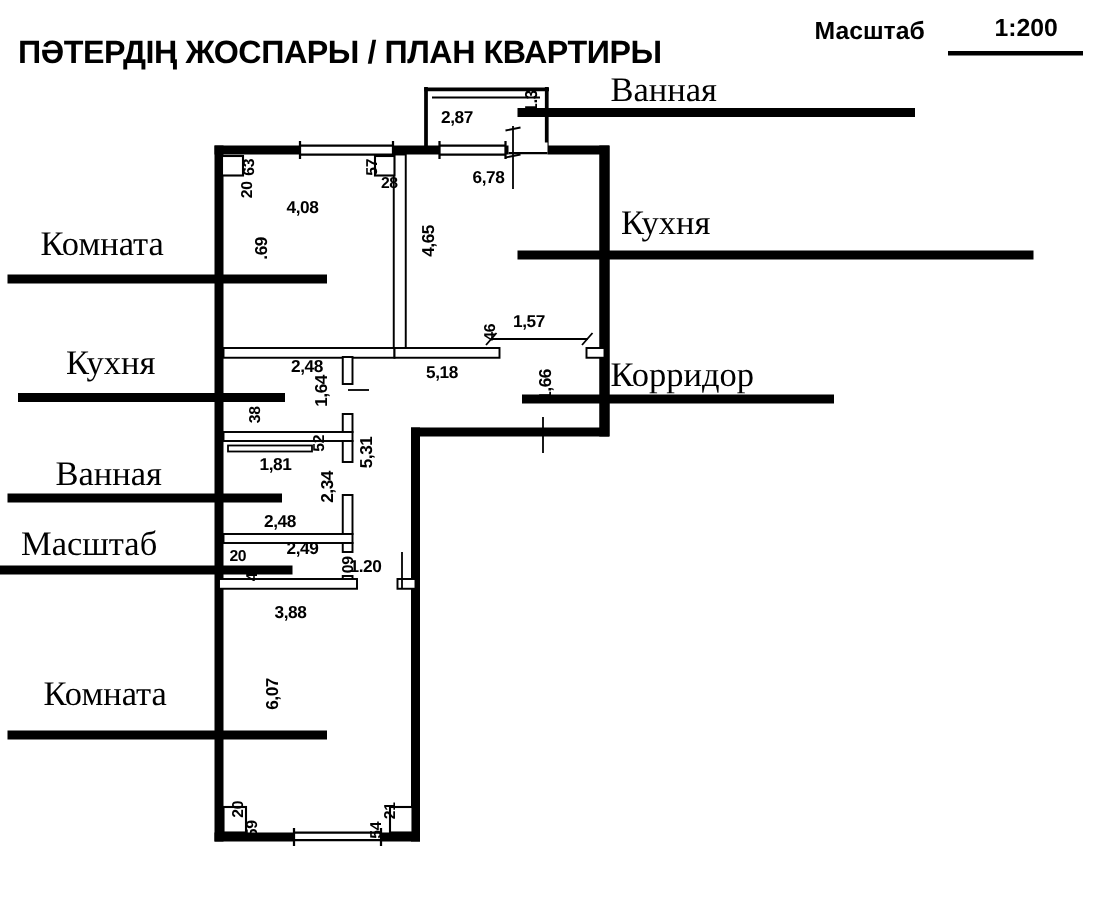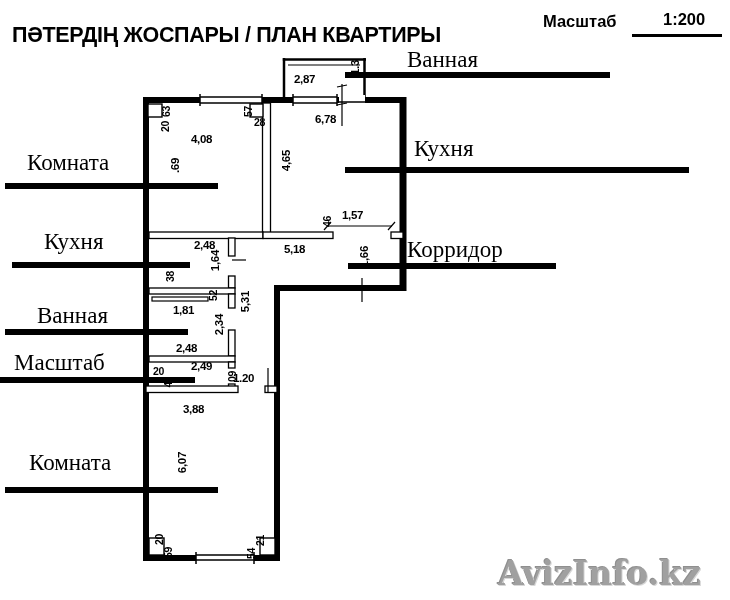--- a/index.html
+++ b/index.html
@@ -156,15 +156,14 @@
   <div class="callout" style="left:348px;top:263px;width:208px;"></div>
   <div class="callout" style="left:5px;top:329px;width:183px;"></div>
   <div class="callout" style="left:0px;top:377px;width:195px;"></div>
   <div class="callout" style="left:5px;top:487px;width:213px;"></div>
 
   <span class="abs title" style="left:12px;top:7px;margin-top:16px;">ПӘТЕРДІҢ ЖОСПАРЫ / ПЛАН КВАРТИРЫ</span>
   <span class="abs scale-label" style="left:543px;top:12px;">Масштаб</span>
   <span class="abs scale-value" style="left:663px;top:10px;">1:200</span>
   <div class="scale-underline" style="left:632px;top:34px;width:90px;"></div>
 
-  <span class="abs watermark" style="left:498px;top:554px;">AvizInfo.kz</span>
 
 </div>
 
 </body></html>

